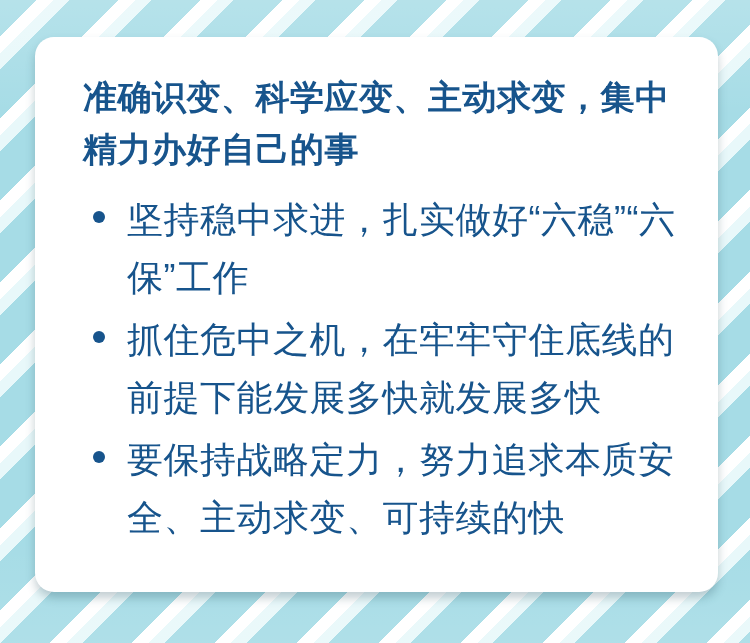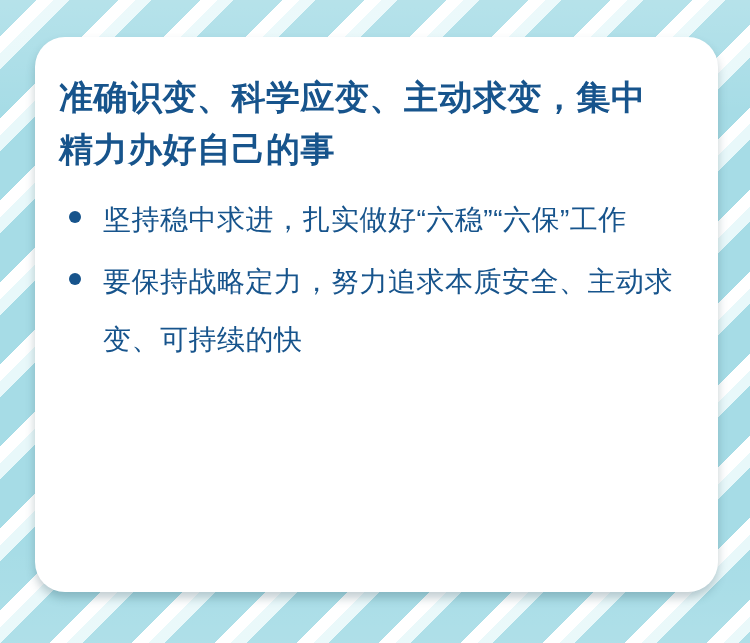--- a/index.html
+++ b/index.html
@@ -48,23 +48,23 @@
 
   
   #card {
     position: absolute;
     left: 35px;
     top: 37px;
     width: 683px;
     height: 555px;
     box-sizing: border-box;
     background: #ffffff;
-    border-radius: 30px;
+    border-radius: 19px;
     box-shadow: 0 6px 10px rgba(40, 80, 95, 0.28);
-    padding: 34px 40px 0 24px;
+    padding: 34px 40px 0 48px;
   }
 
   
   #title {
     color: #17548c;
     font-size: 34px;
     font-weight: bold;
     line-height: 52px;
     letter-spacing: 0.5px;
     margin: 0 0 16px 0;
@@ -86,21 +86,21 @@
     position: absolute;
     left: 10px;
     top: 20px;
     width: 12px;
     height: 12px;
     border-radius: 50%;
     background: #17548c;
   }
   .bullet-text {
     color: #17548c;
-    font-size: 28px;
+    font-size: 36px;
     font-weight: normal;
     line-height: 58px;
     letter-spacing: 0.5px;
     display: block;
   }
 </style>
 </head>
 <body>
 
 <div id="poster">
@@ -112,20 +112,24 @@
     <h1 id="title">准确识变、科学应变、主动求变，集中
 精力办好自己的事</h1>
 
     <ul id="bullets">
 
       <li class="bullet-item">
         <span class="bullet-dot"></span>
         <span class="bullet-text">坚持稳中求进，扎实做好“六稳”“六保”工作</span>
       </li>
 
+      <li class="bullet-item">
+        <span class="bullet-dot"></span>
+        <span class="bullet-text">抓住危中之机，在牢牢守住底线的前提下能发展多快就发展多快</span>
+      </li>
 
       <li class="bullet-item">
         <span class="bullet-dot"></span>
         <span class="bullet-text">要保持战略定力，努力追求本质安全、主动求变、可持续的快</span>
       </li>
 
     </ul>
   </div>
 </div>
 

